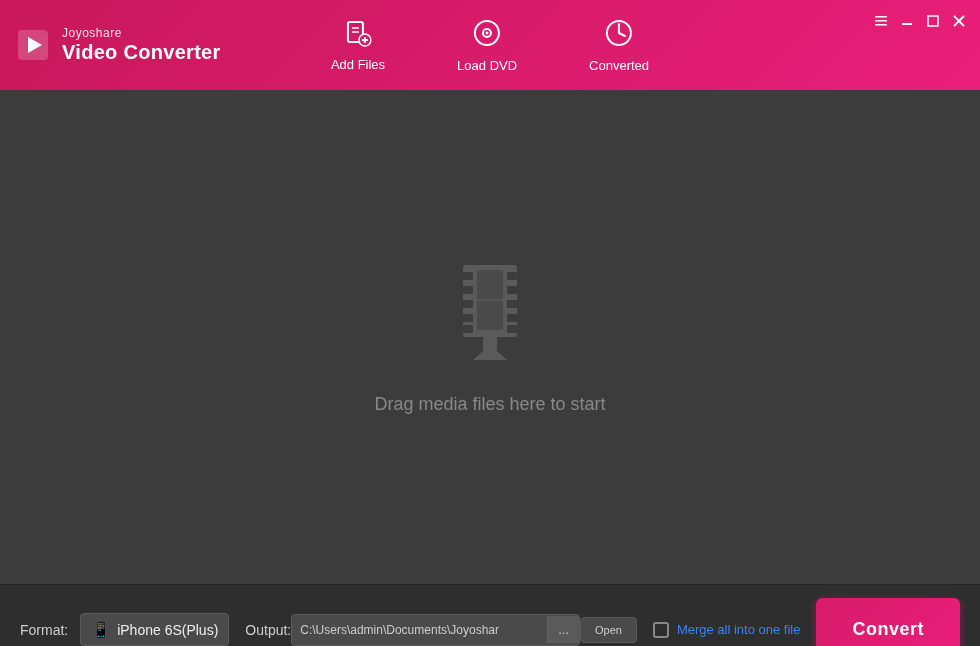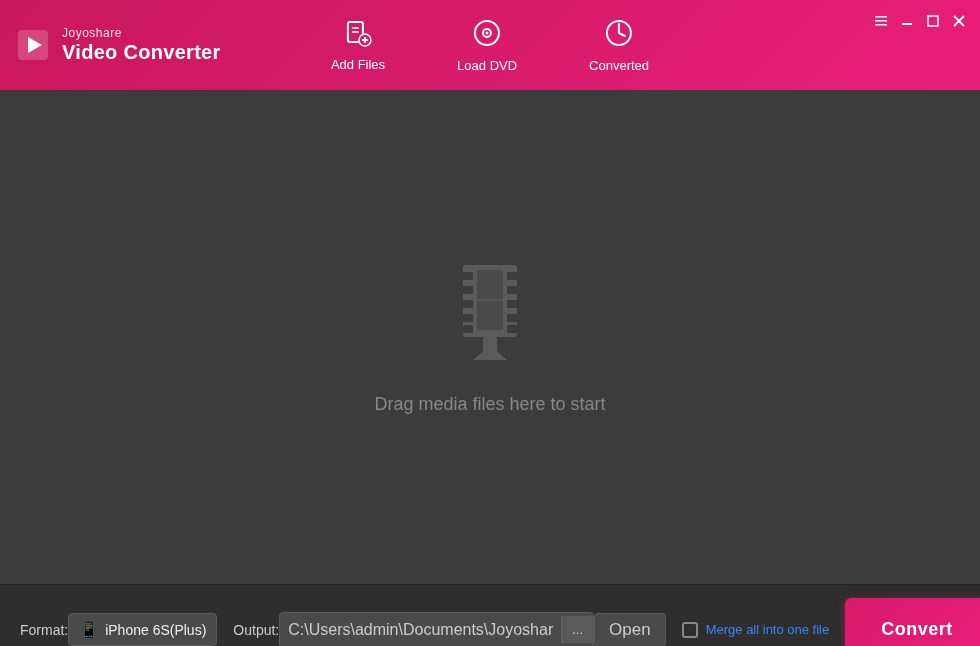--- a/index.html
+++ b/index.html
@@ -147,21 +147,21 @@
       display: flex;
       align-items: center;
       padding: 0 20px;
       gap: 16px;
       border-top: 1px solid #252525;
     }
 
     #format-section {
       display: flex;
       align-items: center;
-      gap: 0;
+      gap: 12px;
       flex-shrink: 0;
     }
 
     #format-label {
       color: #cccccc;
       font-size: 14px;
     }
 
     #format-selector {
       display: flex;
@@ -201,21 +201,21 @@
       align-items: center;
       background: #4a4a4a;
       border: 1px solid #5a5a5a;
       border-radius: 4px;
       overflow: hidden;
       flex: 1;
     }
 
     #output-path-text {
       color: #cccccc;
-      font-size: 16px;
+      font-size: 12px;
       padding: 8px 8px;
       flex: 1;
       white-space: nowrap;
       overflow: hidden;
       text-overflow: ellipsis;
     }
 
     #output-dots-btn {
       background: #5a5a5a;
       border: none;
@@ -227,21 +227,21 @@
       height: 100%;
     }
 
     #open-btn {
       background: #4a4a4a;
       border: 1px solid #5a5a5a;
       border-radius: 4px;
       color: #cccccc;
       padding: 6px 14px;
       cursor: pointer;
-      font-size: 17px;
+      font-size: 11px;
       flex-shrink: 0;
     }
 
     #merge-section {
       display: flex;
       align-items: center;
       gap: 8px;
       flex-shrink: 0;
     }
 

